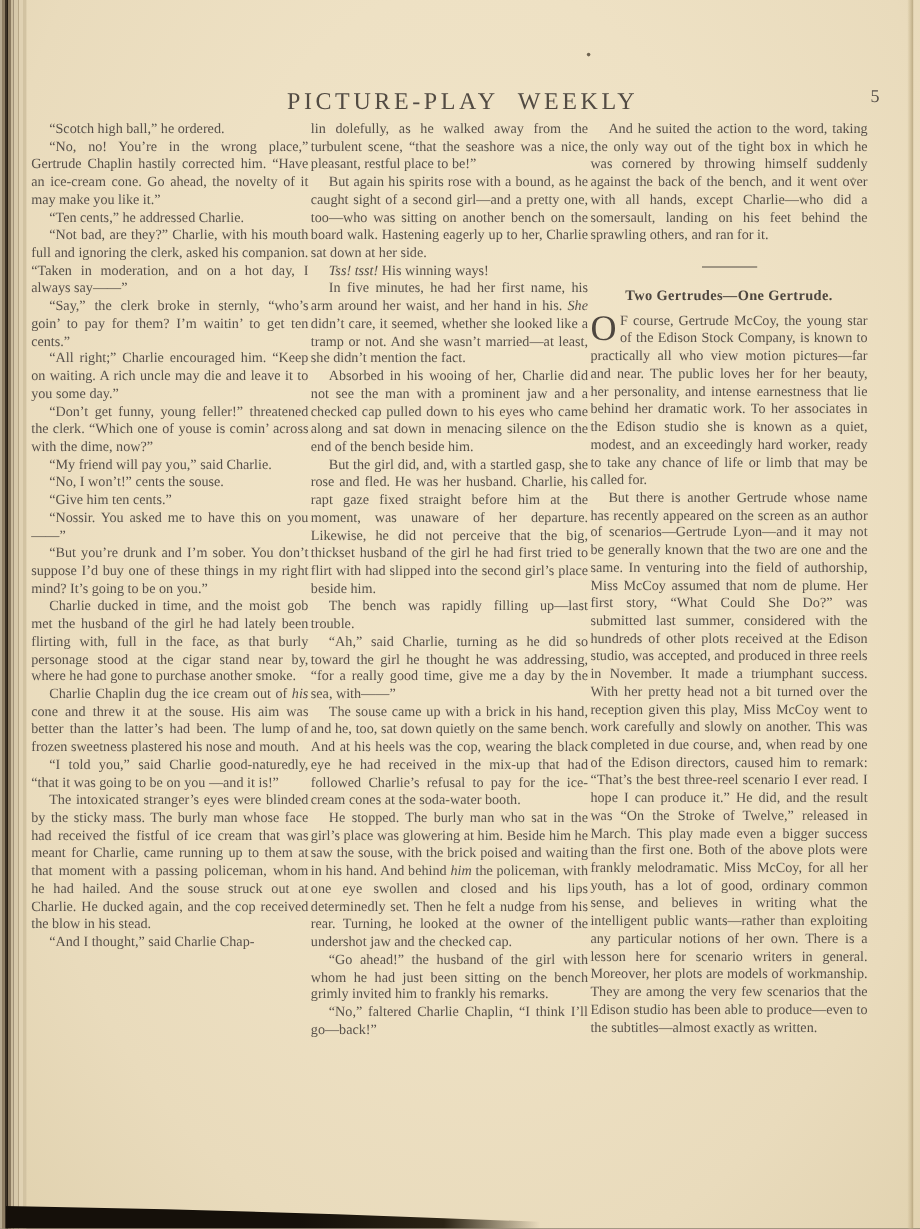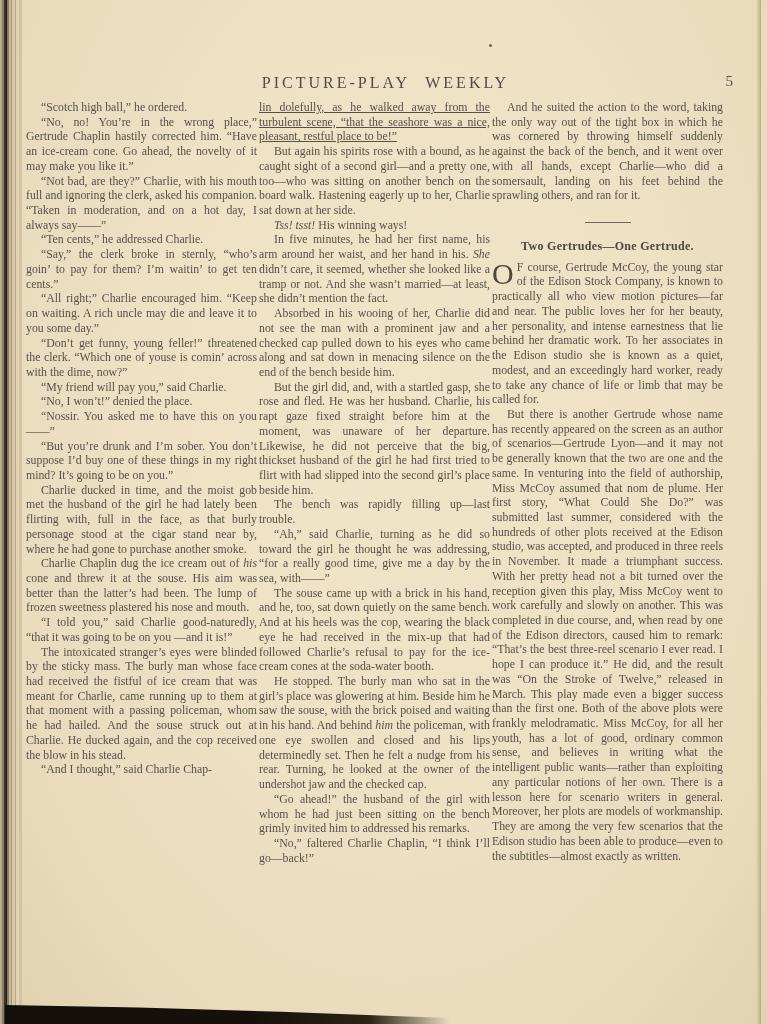--- a/index.html
+++ b/index.html
@@ -27,32 +27,32 @@
     clip-path:polygon(0 10%, 30% 22%, 62% 42%, 100% 72%, 100% 100%, 0 100%);
   }
   .speck{position:absolute;border-radius:50%;background:#6e6350;}
   .speck.s1{left:489px;top:44px;width:3px;height:3px;}
   .speck.s2{left:710px;top:148px;width:2px;height:2px;opacity:.6;}
 
   .content{position:absolute;left:26px;top:0;width:719px;}
   .header{position:relative;height:100px;}
   .title{
     position:absolute;left:0;right:0;top:74px;text-align:center;
-    font-size:16px;letter-spacing:3px;word-spacing:9px;color:#524b43;
+    font-size:20px;letter-spacing:3px;word-spacing:9px;color:#524b43;
   }
   .pagenum{position:absolute;right:12px;top:73px;font-size:15px;color:#57504a;}
 
   .cols{display:flex;gap:2px;}
   .col{
     width:231px;font-size:11.8px;line-height:14.72px;
     text-align:justify;
   }
   .col p{margin:0;text-indent:15px;}
   .col p i{}
-  .col[data-name="column-2"] p:first-child{text-indent:0;text-decoration:underline;}
+  .col[data-name="column-2"] p:first-child{text-indent:0;}
 
   .divider{width:46px;border-top:1px solid #6e665a;margin:19px auto 16px;}
   .section-heading{
     text-align:center;font-weight:bold;font-size:12px;margin:0 0 6px;
     color:#4d463f;letter-spacing:.3px;
   }
   .col p.lead{text-indent:0;}
   .dropcap{
     float:left;font-size:30px;line-height:25px;padding:1px 3px 0 0;color:#4d463f;
   }
@@ -71,27 +71,28 @@
     <div class="header" data-name="page-header">
       <div class="title" data-name="page-title">PICTURE-PLAY  WEEKLY</div>
       <div class="pagenum" data-name="page-number">5</div>
     </div>
 
     <div class="cols" data-name="text-columns">
       <div class="col" data-name="column-1">
         <div data-name="story-text">
             <p data-name="paragraph">“Scotch high ball,” he ordered.</p>
             <p data-name="paragraph">“No, no!  You’re in the wrong place,” Gertrude Chaplin hastily corrected him. “Have an ice-cream cone.  Go ahead, the novelty of it may make you like it.”</p>
+            <p data-name="paragraph">“Ten cents,” he addressed Charlie.</p>
             <p data-name="paragraph">“Not bad, are they?” Charlie, with his mouth full and ignoring the clerk, asked his companion.  “Taken in moderation, and on a hot day, I always say——”</p>
-            <p data-name="paragraph">“Ten cents,” he addressed Charlie.</p>
             <p data-name="paragraph">“Say,” the clerk broke in sternly, “who’s goin’ to pay for them?  I’m waitin’ to get ten cents.”</p>
             <p data-name="paragraph">“All right;” Charlie encouraged him. “Keep on waiting.  A rich uncle may die and leave it to you some day.”</p>
             <p data-name="paragraph">“Don’t get funny, young feller!” threatened the clerk.  “Which one of youse is comin’ across with the dime, now?”</p>
             <p data-name="paragraph">“My friend will pay you,” said Charlie.</p>
-            <p data-name="paragraph">“No, I won’t!” denied the place.</p>
+            <p data-name="paragraph">“No, I won’t!” cents the souse.</p>
+            <p data-name="paragraph">“Give him ten cents.”</p>
             <p data-name="paragraph">“Nossir.  You asked me to have this on you——”</p>
             <p data-name="paragraph">“But you’re drunk and I’m sober.  You don’t suppose I’d buy one of these things in my right mind?  It’s going to be on you.”</p>
             <p data-name="paragraph">Charlie ducked in time, and the moist gob met the husband of the girl he had lately been flirting with, full in the face, as that burly personage stood at the cigar stand near by, where he had gone to purchase another smoke.</p>
             <p data-name="paragraph">Charlie Chaplin dug the ice cream out of <i>his</i> cone and threw it at the souse. His aim was better than the latter’s had been.  The lump of frozen sweetness plastered his nose and mouth.</p>
             <p data-name="paragraph">“I told you,” said Charlie good-naturedly, “that it was going to be on you —and it is!”</p>
             <p data-name="paragraph">The intoxicated stranger’s eyes were blinded by the sticky mass.  The burly man whose face had received the fistful of ice cream that was meant for Charlie, came running up to them at that moment with a passing policeman, whom he had hailed.  And the souse struck out at Charlie.  He ducked again, and the cop received the blow in his stead.</p>
             <p data-name="paragraph">“And I thought,” said Charlie Chap-</p>
           </div>
       </div>
 
@@ -100,21 +101,21 @@
             <p data-name="paragraph">lin dolefully, as he walked away from the turbulent scene, “that the seashore was a nice, pleasant, restful place to be!”</p>
             <p data-name="paragraph">But again his spirits rose with a bound, as he caught sight of a second girl—and a pretty one, too—who was sitting on another bench on the board walk.  Hastening eagerly up to her, Charlie sat down at her side.</p>
             <p data-name="paragraph"><i>Tss! tsst!</i>  His winning ways!</p>
             <p data-name="paragraph">In five minutes, he had her first name, his arm around her waist, and her hand in his.  <i>She</i> didn’t care, it seemed, whether she looked like a tramp or not. And she wasn’t married—at least, she didn’t mention the fact.</p>
             <p data-name="paragraph">Absorbed in his wooing of her, Charlie did not see the man with a prominent jaw and a checked cap pulled down to his eyes who came along and sat down in menacing silence on the end of the bench beside him.</p>
             <p data-name="paragraph">But the girl did, and, with a startled gasp, she rose and fled.  He was her husband.  Charlie, his rapt gaze fixed straight before him at the moment, was unaware of her departure.  Likewise, he did not perceive that the big, thickset husband of the girl he had first tried to flirt with had slipped into the second girl’s place beside him.</p>
             <p data-name="paragraph">The bench was rapidly filling up—last trouble.</p>
             <p data-name="paragraph">“Ah,” said Charlie, turning as he did so toward the girl he thought he was addressing, “for a really good time, give me a day by the sea, with——”</p>
             <p data-name="paragraph">The souse came up with a brick in his hand, and he, too, sat down quietly on the same bench.  And at his heels was the cop, wearing the black eye he had received in the mix-up that had followed Charlie’s refusal to pay for the ice-cream cones at the soda-water booth.</p>
             <p data-name="paragraph">He stopped.  The burly man who sat in the girl’s place was glowering at him. Beside him he saw the souse, with the brick poised and waiting in his hand. And behind <i>him</i> the policeman, with one eye swollen and closed and his lips determinedly set.  Then he felt a nudge from his rear.  Turning, he looked at the owner of the undershot jaw and the checked cap.</p>
-            <p data-name="paragraph">“Go ahead!” the husband of the girl with whom he had just been sitting on the bench grimly invited him to addressed his remarks.</p>
+            <p data-name="paragraph">“Go ahead!” the husband of the girl with whom he had just been sitting on the bench grimly invited him to frankly his remarks.</p>
             <p data-name="paragraph">“No,” faltered Charlie Chaplin, “I think I’ll go—back!”</p>
           </div>
       </div>
 
       <div class="col" data-name="column-3">
         <div data-name="story-continuation">
             <p data-name="paragraph">And he suited the action to the word, taking the only way out of the tight box in which he was cornered by throwing himself suddenly against the back of the bench, and it went over with all hands, except Charlie—who did a somersault, landing on his feet behind the sprawling others, and ran for it.</p>
           </div>
         <div class="divider" data-name="section-divider"></div>
         <h2 class="section-heading" data-name="section-heading">Two Gertrudes—One Gertrude.</h2>

